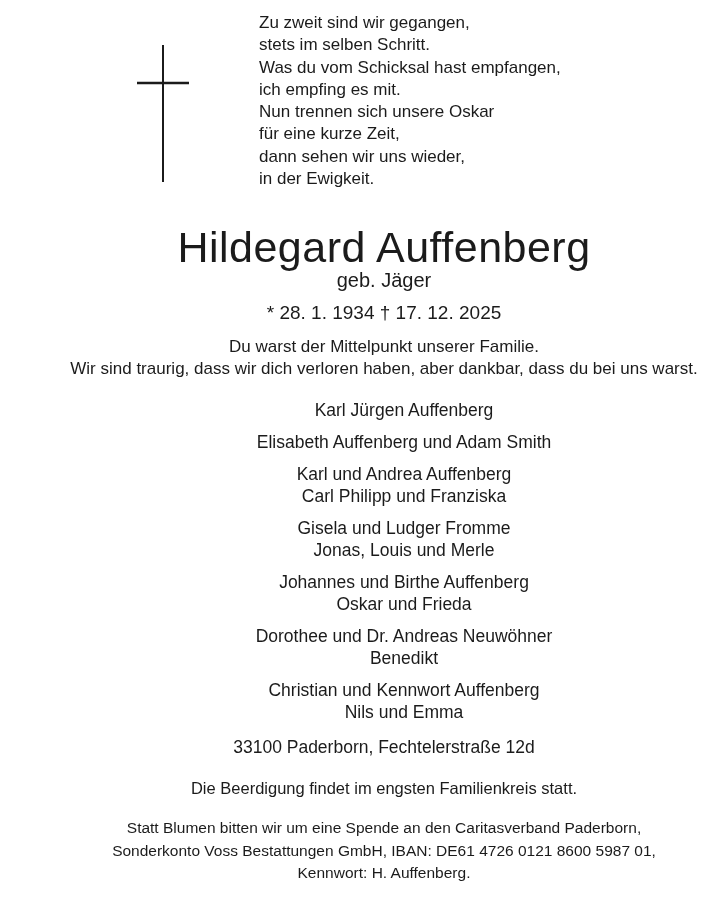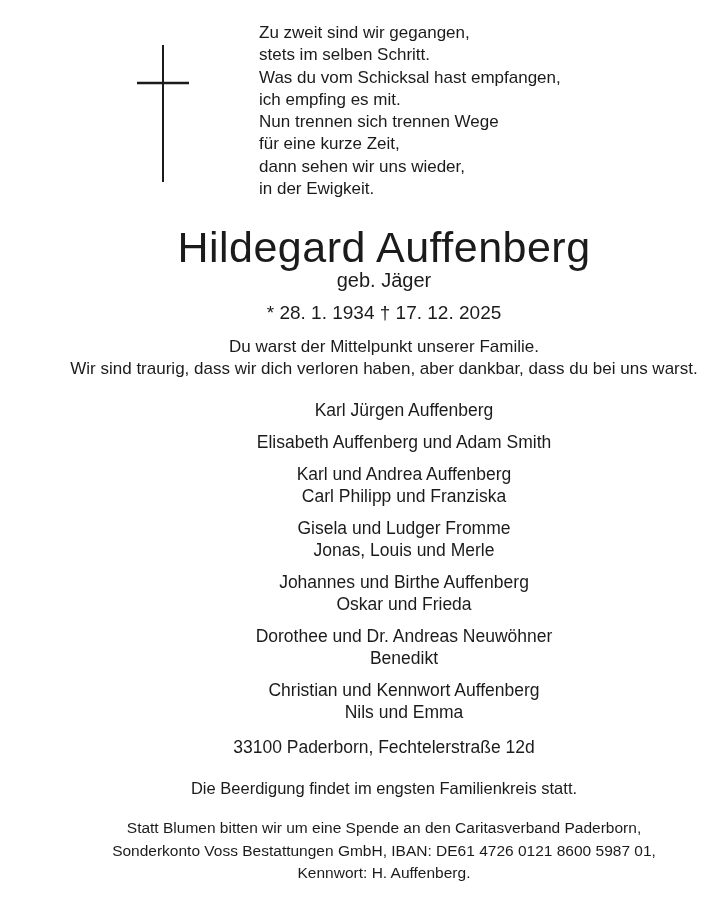--- a/index.html
+++ b/index.html
@@ -17,21 +17,21 @@
     overflow: hidden;
   }
   .cross {
     position: absolute;
     left: 134px;
     top: 43px;
   }
   .poem {
     position: absolute;
     left: 259px;
-    top: 22px;
+    top: 12px;
     font-size: 17px;
     line-height: 22.3px;
     text-align: left;
     white-space: nowrap;
   }
   .centered {
     position: absolute;
     left: 0;
     width: 714px;
     text-align: center;
@@ -93,21 +93,21 @@
       <line x1="29" y1="2" x2="29" y2="139" stroke="#1b1b1b" stroke-width="2"></line>
       <line x1="3" y1="40" x2="55" y2="40" stroke="#1b1b1b" stroke-width="2.4"></line>
     </svg>
   </div>
 
   <div class="poem">
     <div>Zu zweit sind wir gegangen,</div>
     <div>stets im selben Schritt.</div>
     <div>Was du vom Schicksal hast empfangen,</div>
     <div>ich empfing es mit.</div>
-    <div>Nun trennen sich trennen Wege</div>
+    <div>Nun trennen sich unsere Oskar</div>
     <div>für eine kurze Zeit,</div>
     <div>dann sehen wir uns wieder,</div>
     <div>in der Ewigkeit.</div>
   </div>
 
   <div class="centered name">Hildegard Auffenberg</div>
 
   <div class="centered maiden">geb. Jäger</div>
 
   <div class="centered dates">

